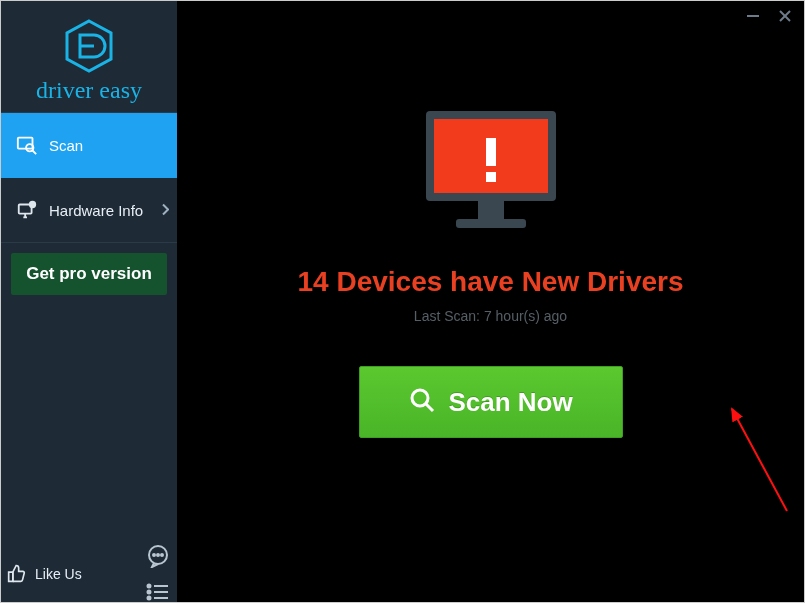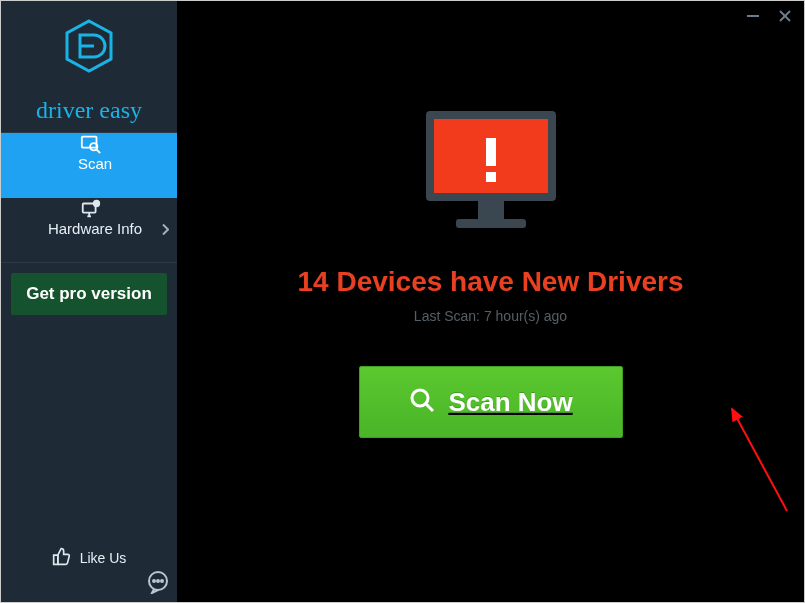--- a/index.html
+++ b/index.html
@@ -53,42 +53,41 @@
     text-align: center;
     padding-top: 18px;
     padding-bottom: 8px;
     border-bottom: 1px solid #2a3a46;
   }
   .logo-block .logo { display: inline-block; }
   .brand-name {
     font-family: "Segoe Script", "Comic Sans MS", cursive;
     color: #19b3e6;
     font-size: 24px;
-    margin-top: 20px;
+    margin-top: 0;
   }
   .brand-sub {
     color: #19b3e6;
     font-size: 12px;
     letter-spacing: 1px;
     margin-top: 2px;
     margin-bottom: 6px;
   }
 
   .nav { }
   .nav-item {
     display: flex;
     align-items: center;
     height: 64px;
     padding-left: 12px;
     font-size: 15px;
     color: #e7eef5;
     border-bottom: 1px solid #2a3a46;
     cursor: pointer;
     position: relative;
-    flex-direction: column;
   }
   .nav-item.active {
     background: #1ea2f1;
     color: #fff;
     border-bottom: 1px solid #1ea2f1;
   }
   .nav-item .icon {
     width: 28px;
     display: flex;
     align-items: center;
@@ -117,21 +116,20 @@
     justify-content: center;
     cursor: pointer;
   }
 
   .sidebar-bottom {
     margin-top: auto;
     display: flex;
     align-items: center;
     height: 56px;
     padding: 0 6px;
-    flex-direction: column;
   }
   .like-us {
     display: flex;
     align-items: center;
     gap: 8px;
     color: #e7eef5;
     font-size: 14px;
     cursor: pointer;
   }
   .bottom-icons {
@@ -180,21 +178,20 @@
     height: 70px;
     background: linear-gradient(#5bc82f, #49b528);
     border: 1px solid #3f9f23;
     border-radius: 2px;
     display: inline-flex;
     align-items: center;
     justify-content: center;
     gap: 12px;
     cursor: pointer;
     box-shadow: 0 2px 2px rgba(0,0,0,0.15);
-    text-decoration: underline;
   }
   .scan-btn .txt {
     color: #fff;
     font-size: 26px;
     font-weight: bold;
     text-shadow: 0 -1px rgba(0,0,0,0.2);
   }
   .arrow-overlay {
     position: absolute;
     left: 400px;

